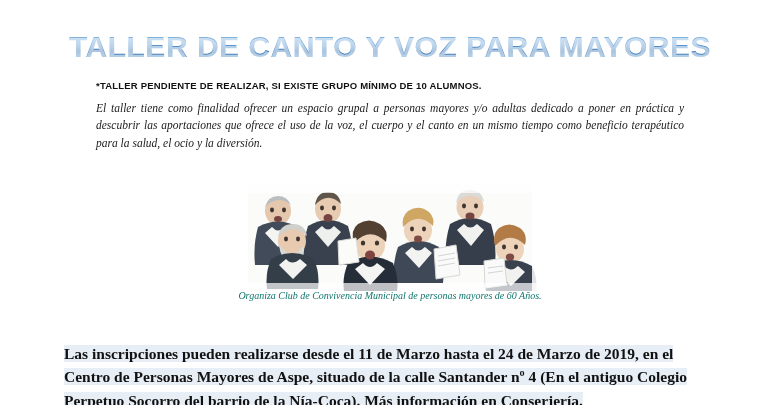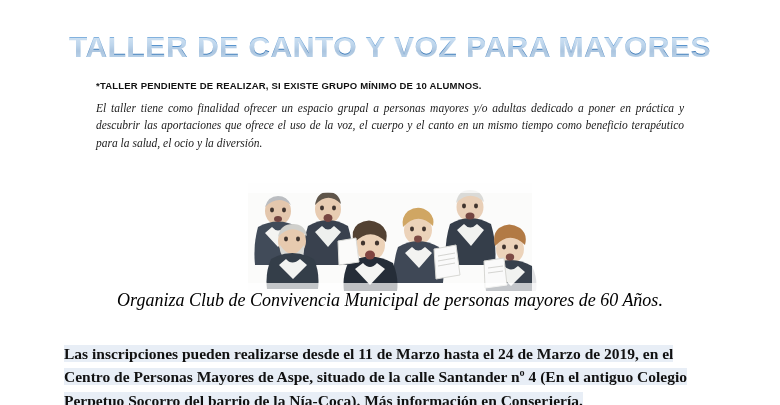--- a/index.html
+++ b/index.html
@@ -108,22 +108,22 @@
   }
   
   .caption {
     position: absolute;
     left: 0;
     top: 290px;
     width: 780px;
     text-align: center;
     font-family: "Liberation Serif", serif;
     font-style: italic;
-    font-size: 18px;
-    color: #000000;
+    font-size: 10px;
+    color: #0f766e;
   }
   
   .closing {
     position: absolute;
     left: 64px;
     top: 326px;
     width: 652px;
     font-family: "Liberation Serif", serif;
     font-weight: bold;
     font-size: 15.5px;

